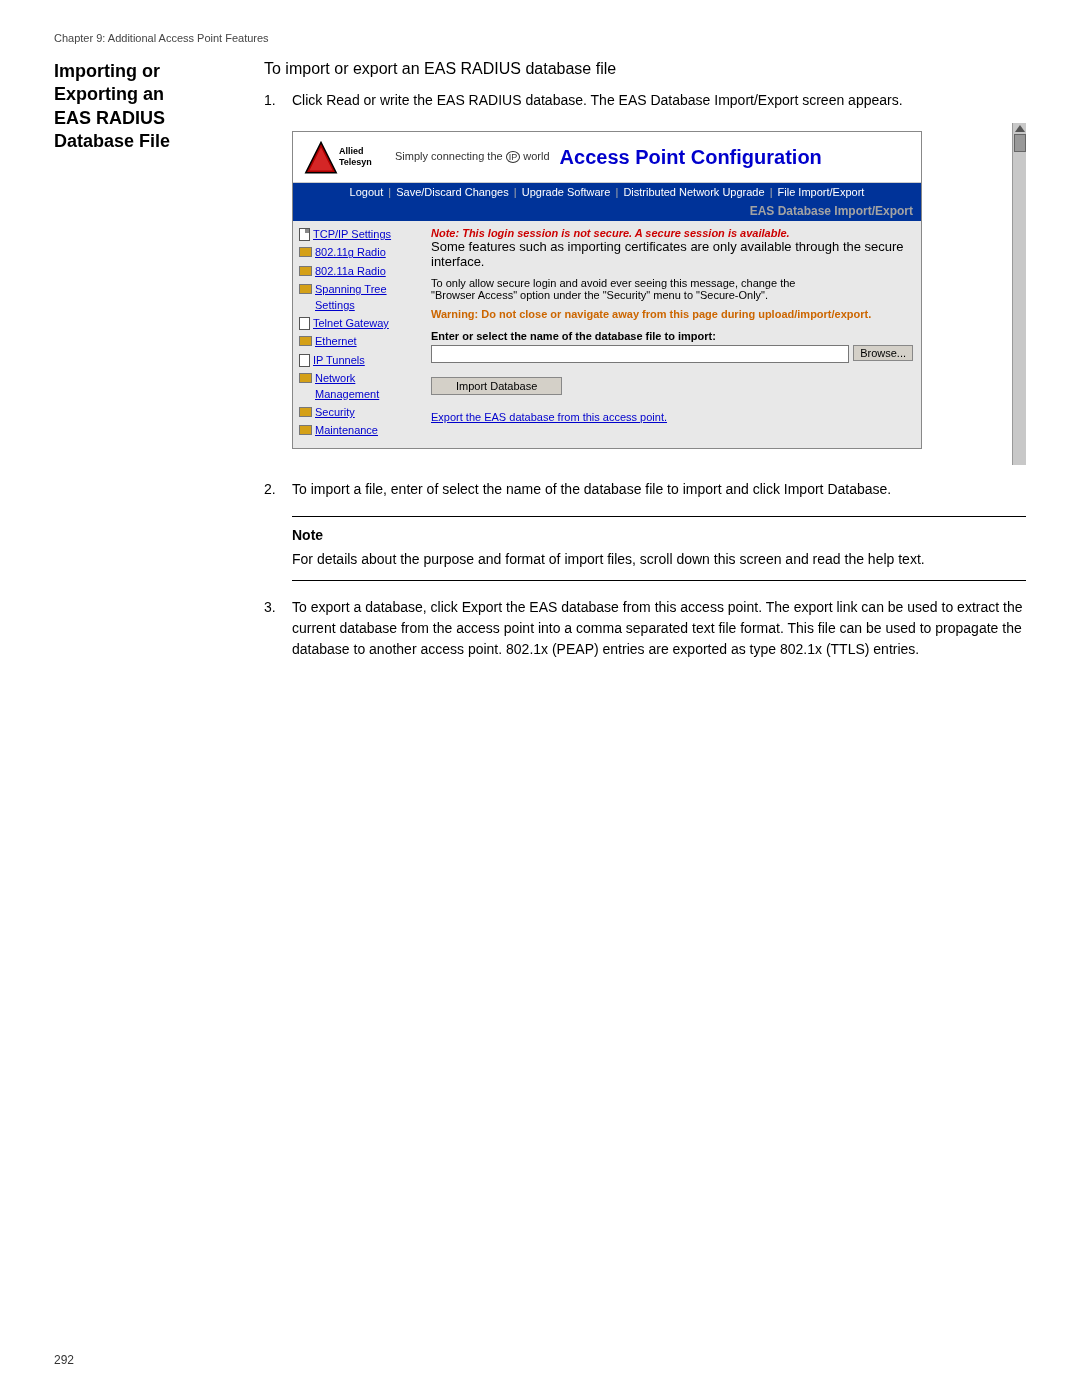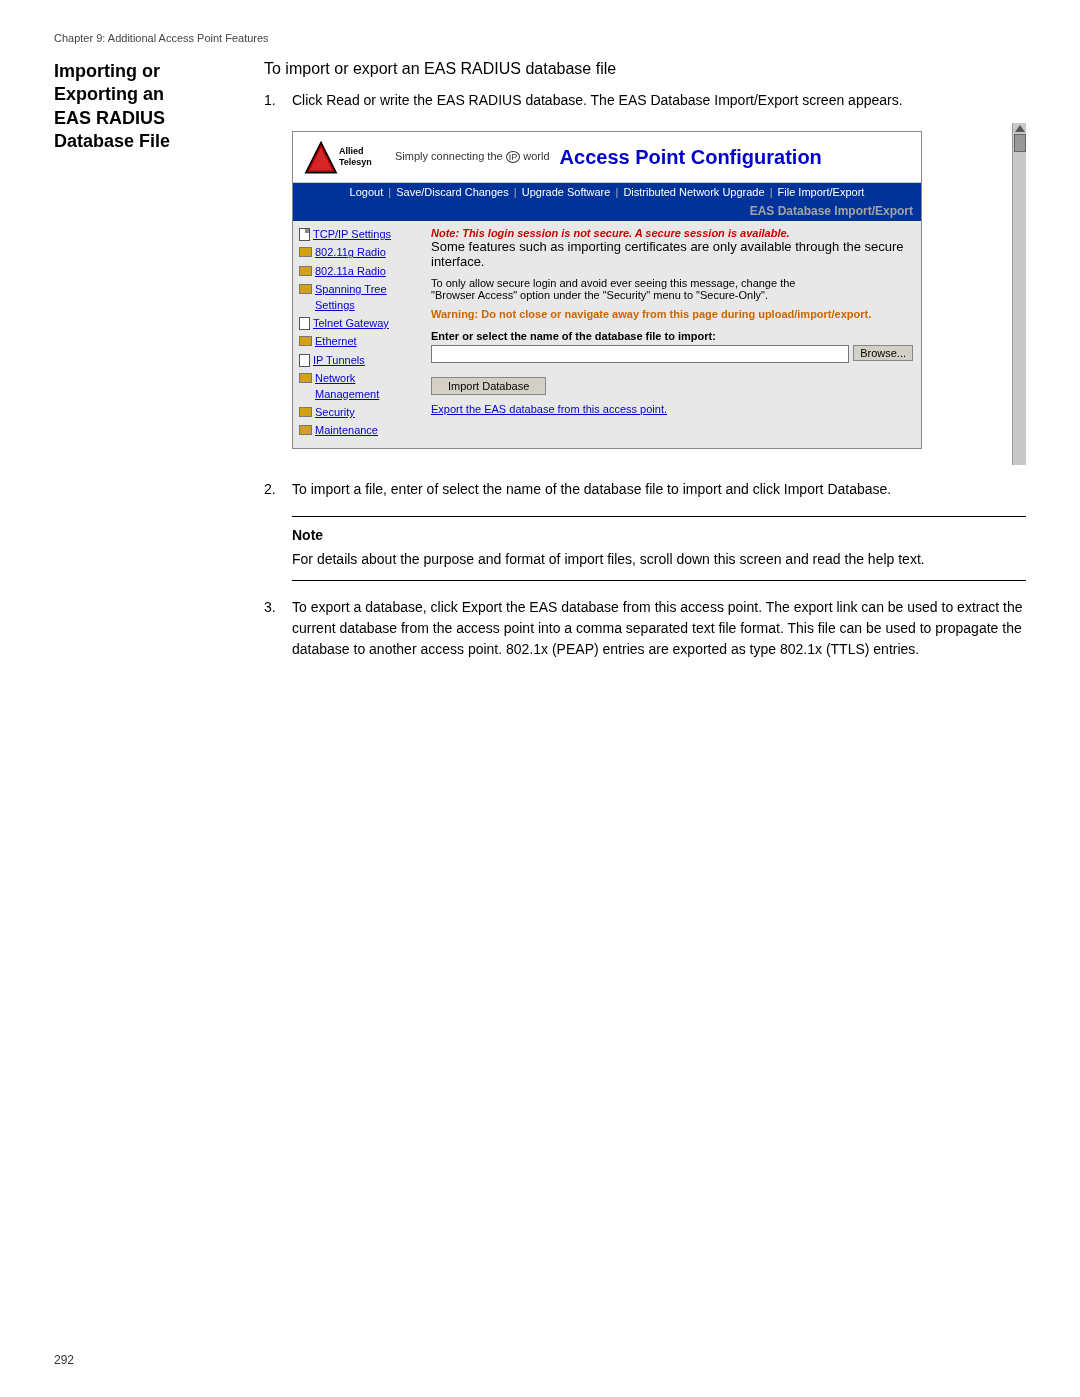--- a/index.html
+++ b/index.html
@@ -267,26 +267,26 @@
     .browse-btn {
       padding: 1px 6px;
       font-size: 11px;
       border: 1px solid #888;
       background: #d4d0c8;
       cursor: pointer;
       white-space: nowrap;
     }
 
     .import-db-btn {
-      padding: 2px 16px;
+      padding: 2px 24px;
       font-size: 11px;
       border: 1px solid #888;
       background: #d4d0c8;
       cursor: pointer;
-      margin-bottom: 0;
+      margin-bottom: 8px;
     }
 
     .export-link {
       color: #0000cc;
       text-decoration: underline;
       font-size: 11px;
       cursor: pointer;
     }
 
     

